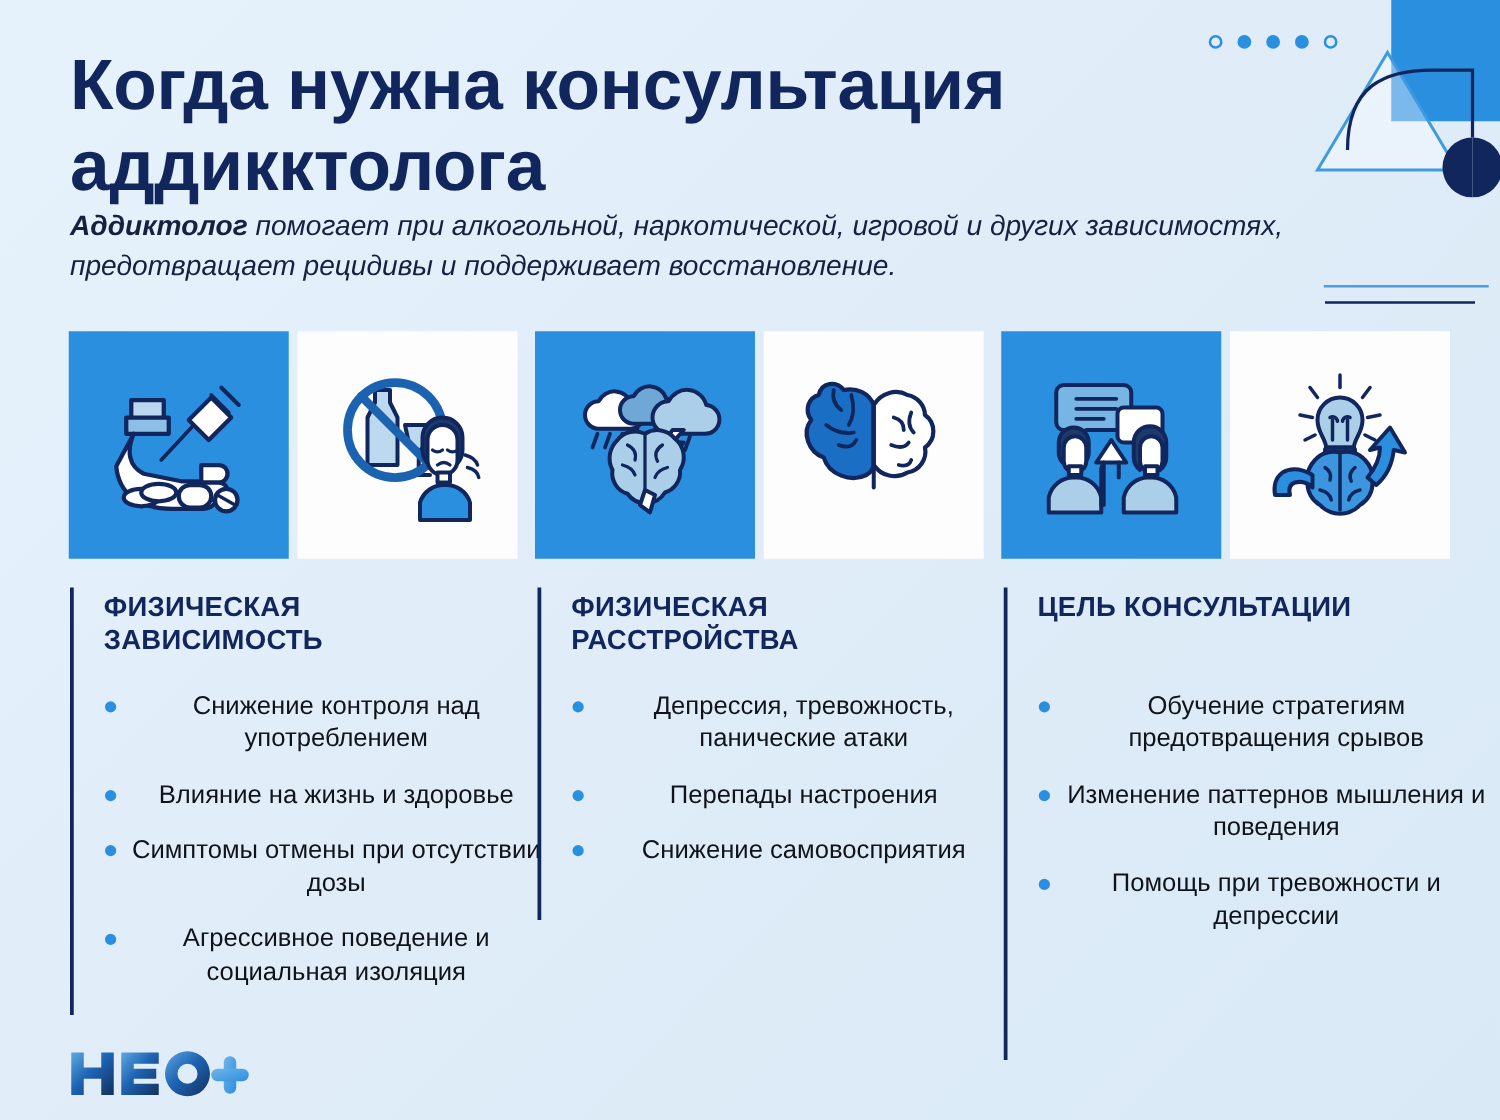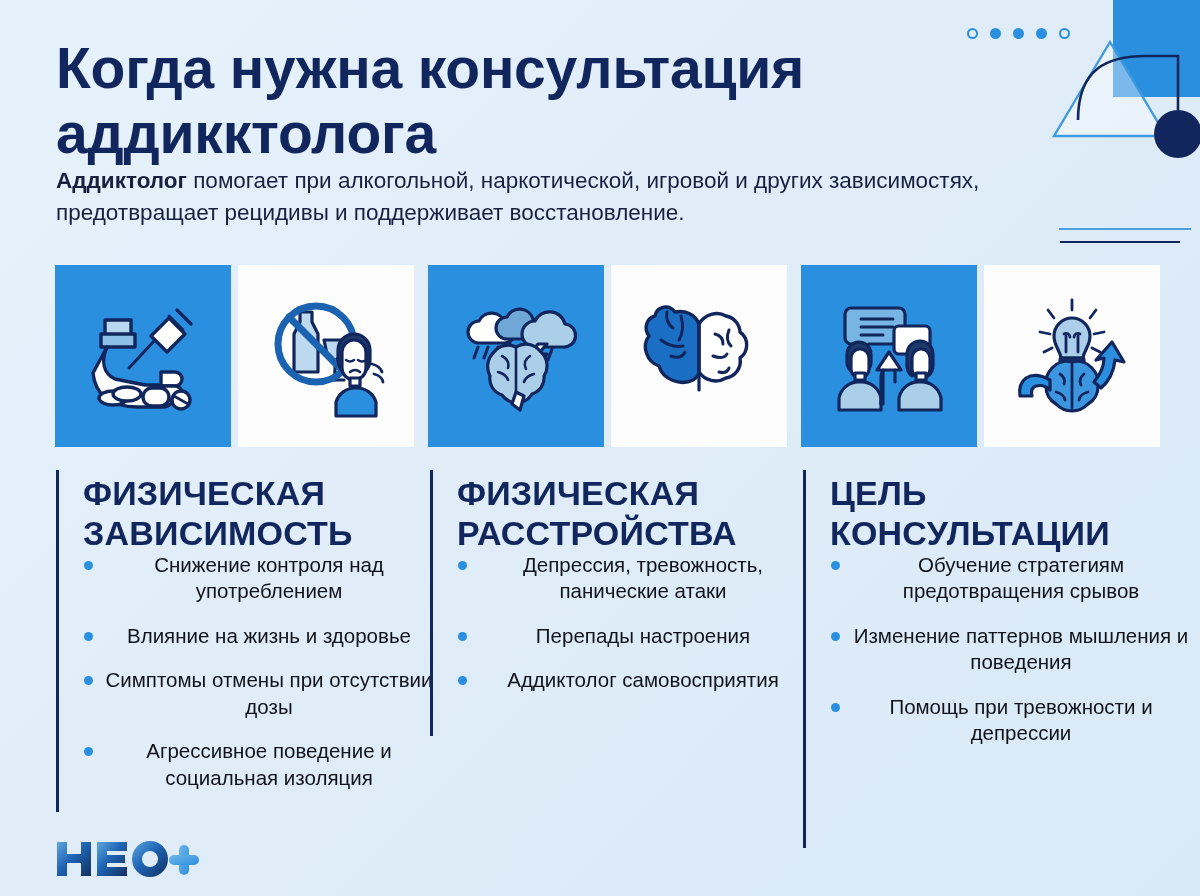--- a/index.html
+++ b/index.html
@@ -32,21 +32,21 @@
   .deco-hook { position:absolute; left:1060px; top:28px; width:140px; height:130px; }
 
   
   .title {
     position:absolute; left:56px; top:36px; width:820px;
     font-size:57px; font-weight:700; line-height:1.14;
     color:#11265c; letter-spacing:-0.2px;
   }
   .subtitle {
     position:absolute; left:56px; top:165px; width:1060px;
-    font-size:22.5px; line-height:1.42; color:#15213f;
+    font-size:22.5px; line-height:1.42; color:#15213f;font-style:italic;
   }
   .subtitle b { font-weight:700; }
 
   .rule-blue {
     position:absolute; left:1059px; top:228px; width:132px; height:2px;
     background:#4a9fe0;
   }
   .rule-dark {
     position:absolute; left:1060px; top:241px; width:120px; height:2px;
     background:#11265c;
@@ -70,21 +70,21 @@
   .p6 { left:984px; }
 
   
   .col { position:absolute; top:470px; }
   .col .divider {
     position:absolute; left:0; top:0; width:2.5px;
     background:#11265c;
   }
   .col-head {
     position:absolute; left:27px; top:3px;
-    font-size:34px; font-weight:700; line-height:1.18;
+    font-size:22px; font-weight:700; line-height:1.18;
     color:#11265c; letter-spacing:0.2px;
   }
   .bullets { position:absolute; left:28px; top:82px; width:100%; }
   .bullet {
     position:relative; padding-left:20px; margin-bottom:18px;
     font-size:20.5px; line-height:1.29; color:#10131a;text-align:center;
   }
   .bullet::before {
     content:""; position:absolute; left:0; top:9px;
     width:9px; height:9px; border-radius:50%; background:#2b8fe0;
@@ -284,21 +284,21 @@
       <div class="bullet">Агрессивное поведение и социальная изоляция</div>
     </div>
   </div>
 
   <div class="col c2">
     <div class="divider"></div>
     <div class="col-head">ФИЗИЧЕСКАЯ РАССТРОЙСТВА</div>
     <div class="bullets">
       <div class="bullet">Депрессия, тревожность, панические атаки</div>
       <div class="bullet">Перепады настроения</div>
-      <div class="bullet">Аддиктолог самовосприятия</div>
+      <div class="bullet">Снижение самовосприятия</div>
     </div>
   </div>
 
   <div class="col c3">
     <div class="divider"></div>
     <div class="col-head">ЦЕЛЬ КОНСУЛЬТАЦИИ</div>
     <div class="bullets">
       <div class="bullet">Обучение стратегиям предотвращения срывов</div>
       <div class="bullet">Изменение паттернов мышления и поведения</div>
       <div class="bullet">Помощь при тревожности и депрессии</div>

